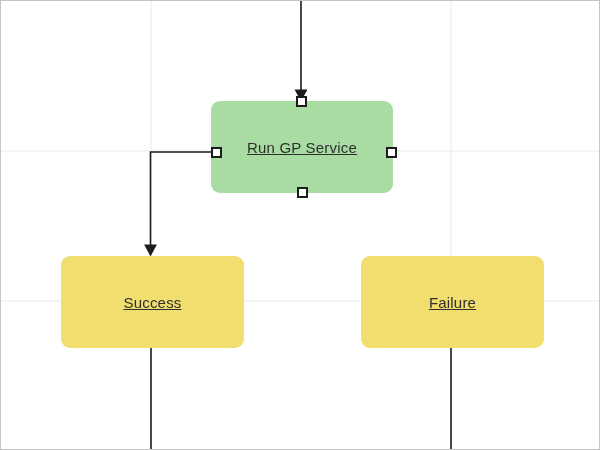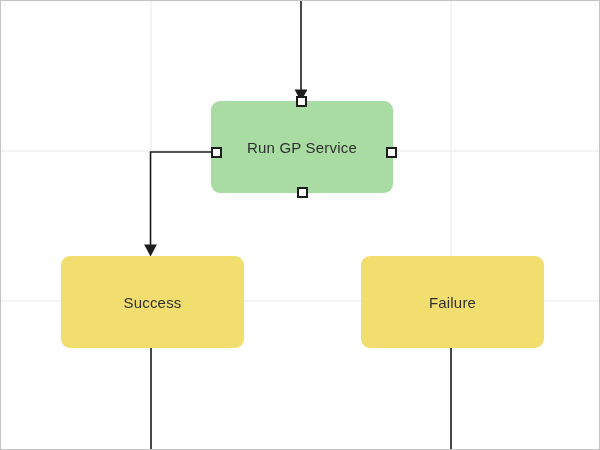--- a/index.html
+++ b/index.html
@@ -41,20 +41,21 @@
     justify-content: center;
     color: #2f2f2f;
     font-size: 15px;
     font-family: "Liberation Sans", sans-serif;
     letter-spacing: 0.2px;
     user-select: none;
   }
   .node-label {
     pointer-events: none;
     white-space: nowrap;
+    text-decoration: underline;
   }
   .port {
     position: absolute;
     width: 11px;
     height: 11px;
     background: #ffffff;
     border: 2px solid #1c1c1c;
     box-sizing: border-box;
     z-index: 4;
   }

